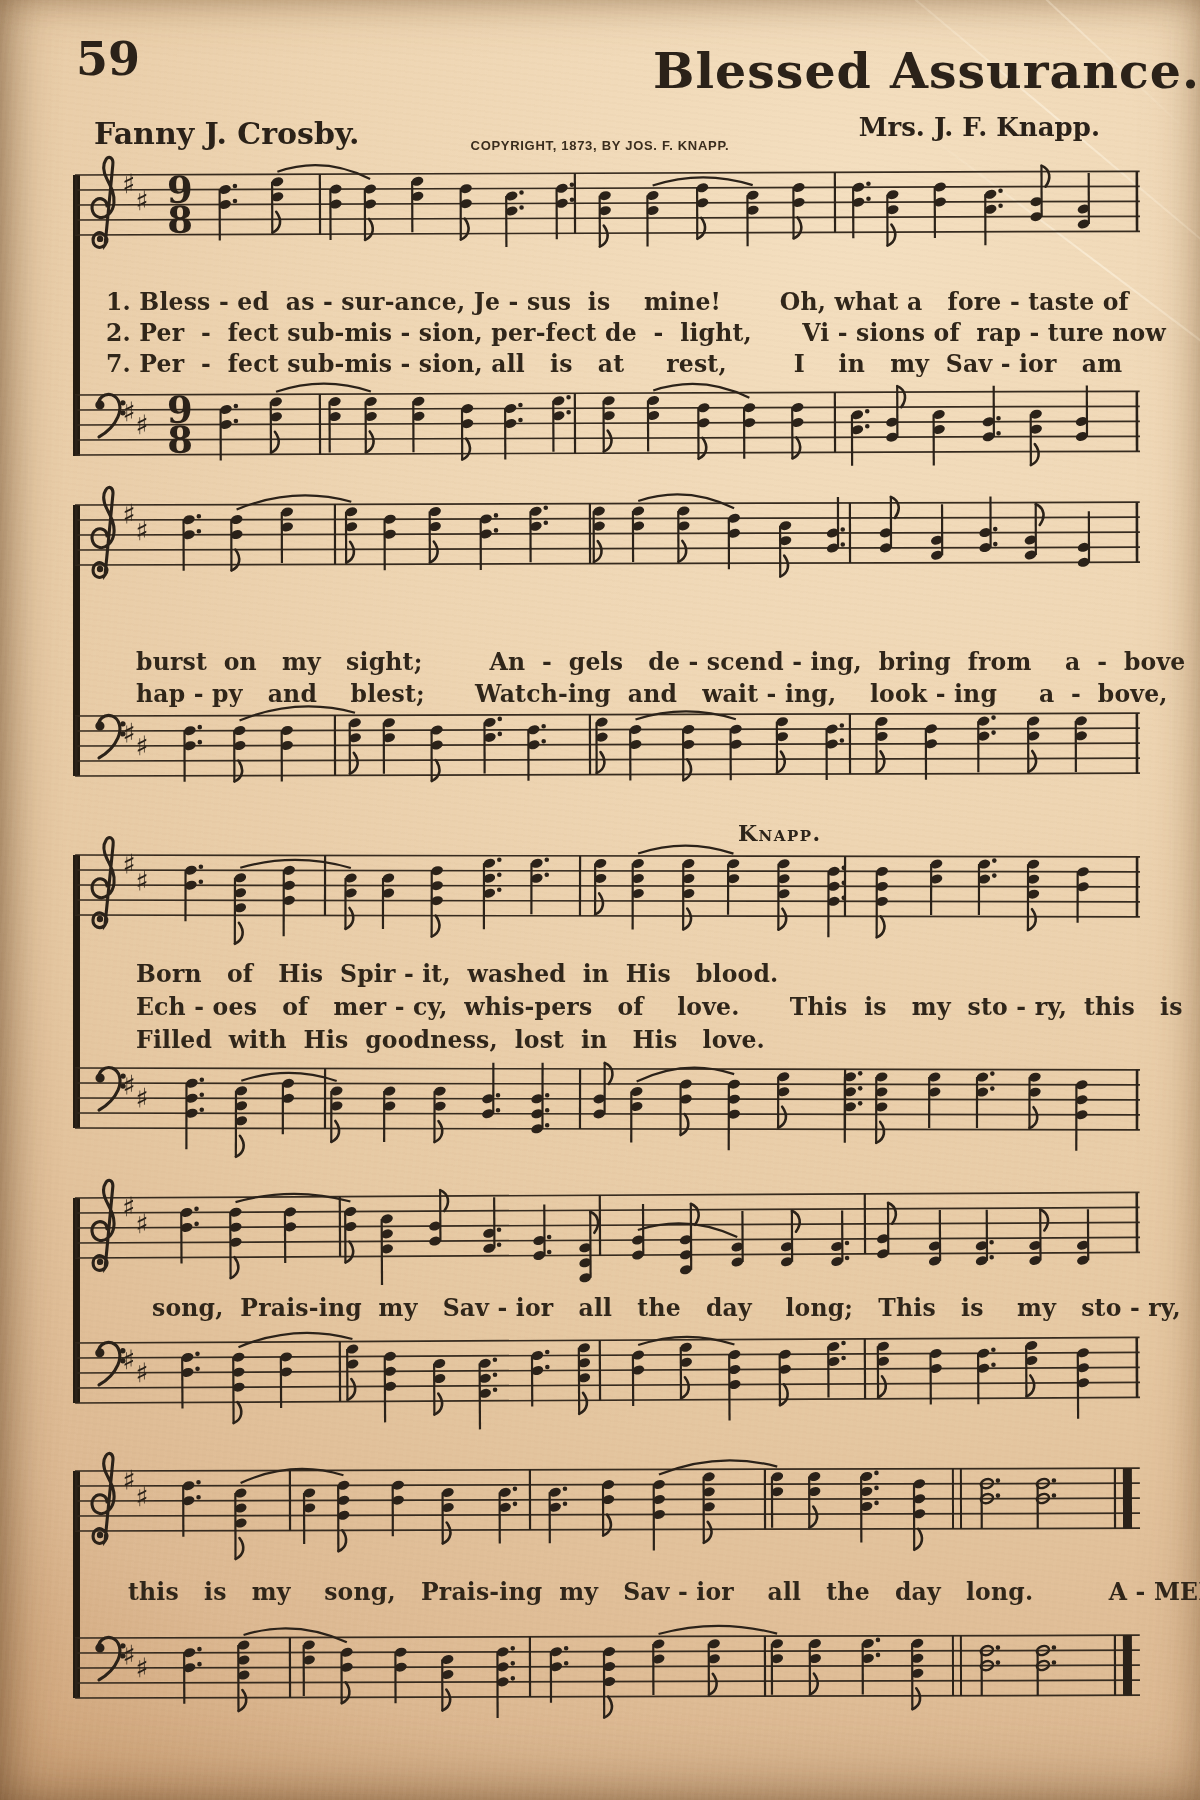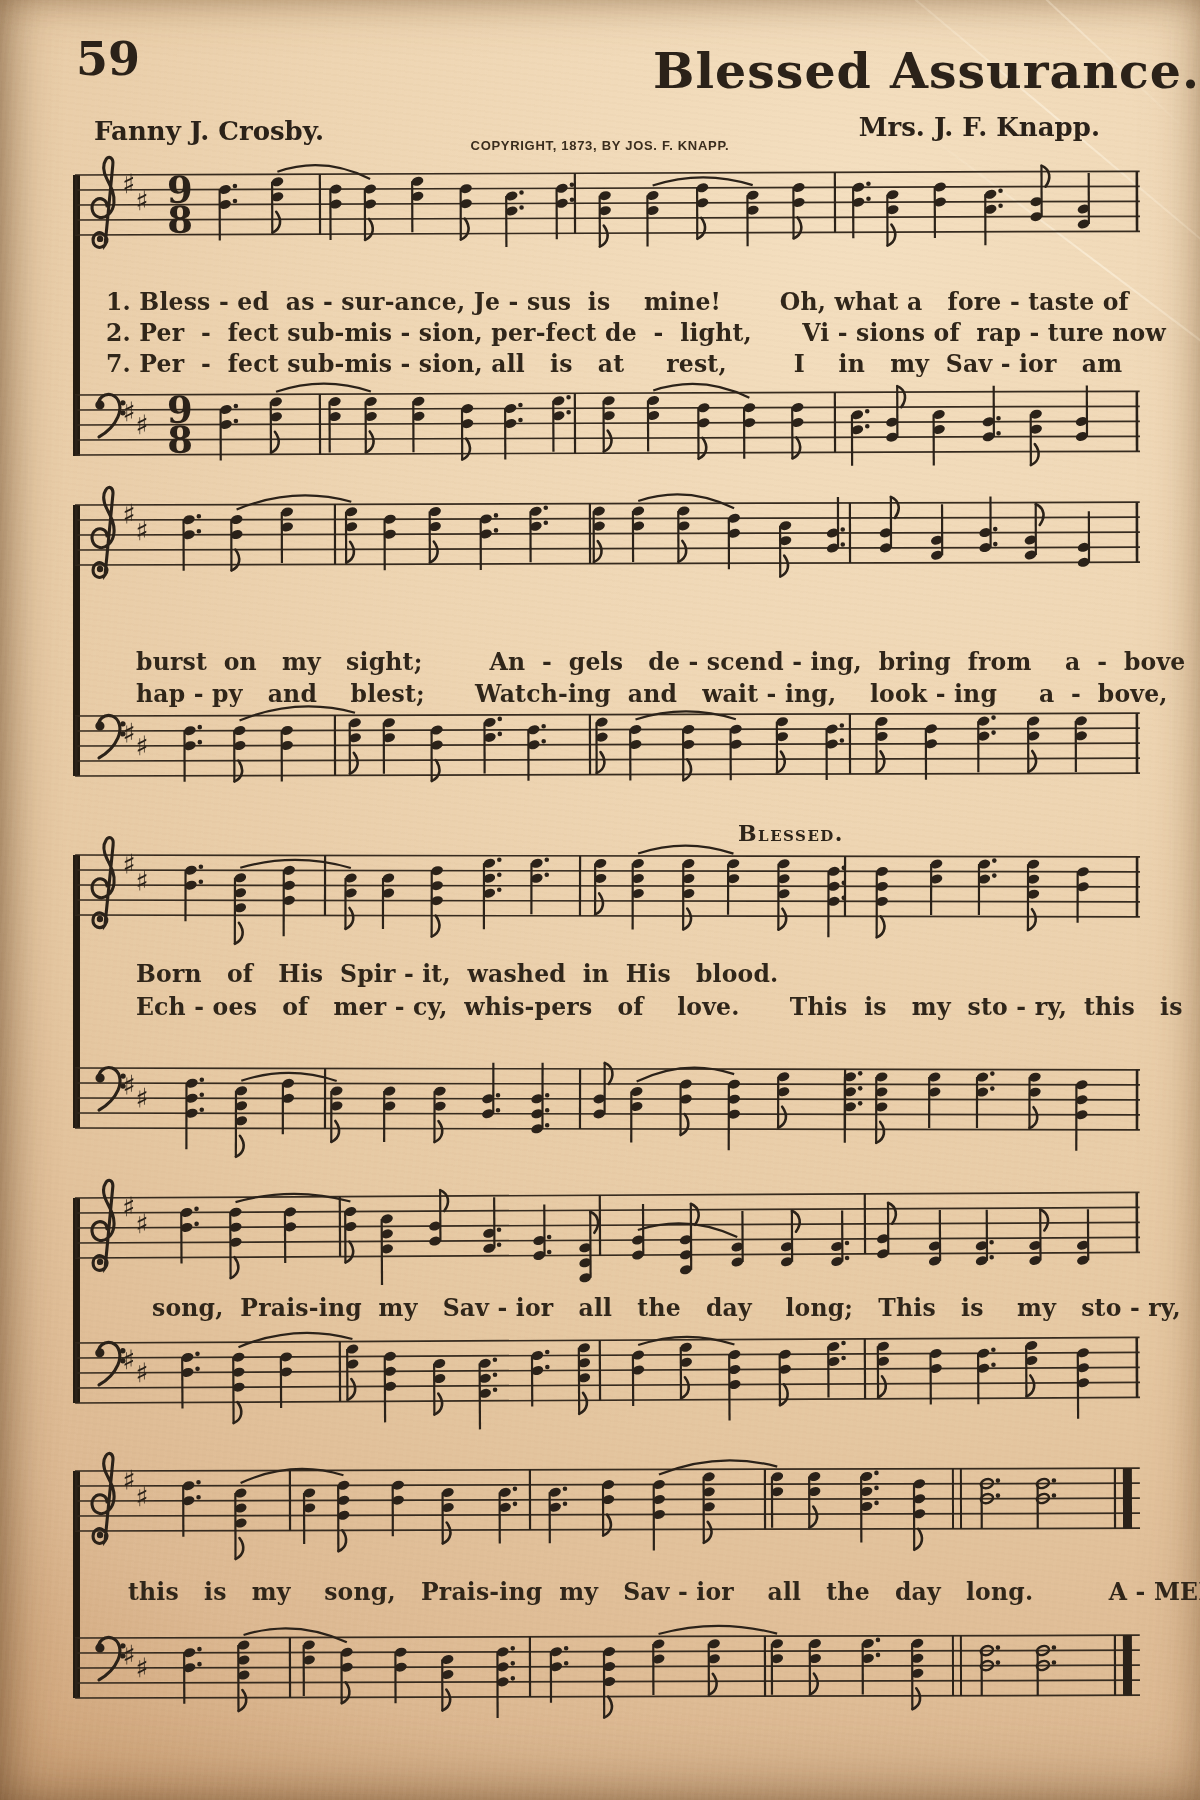--- a/index.html
+++ b/index.html
@@ -19,21 +19,21 @@
       repeating-linear-gradient(96deg, rgba(255,240,214,.05) 0 3px, transparent 3px 7px);}
   .crease{position:absolute;height:2px;pointer-events:none;
     background:linear-gradient(90deg,transparent,rgba(255,247,230,.55),transparent);}
   .crease.c1{width:520px;top:120px;left:800px;transform:rotate(40deg);}
   .crease.c2{width:430px;top:260px;left:880px;transform:rotate(37deg);}
   .crease.c3{width:300px;top:30px;left:930px;transform:rotate(43deg);opacity:.7;}
 
   .hymn-number{position:absolute;left:76px;top:32px;font-size:46px;font-weight:bold;}
   .title{position:absolute;left:0;right:0;top:42px;margin:0;text-align:right;
          font-size:49px;font-weight:bold;letter-spacing:1px;}
-  .credit-left{position:absolute;left:94px;top:116px;font-size:26px;font-weight:bold;}
+  .credit-left{position:absolute;left:94px;top:116px;font-size:30px;font-weight:bold;}
   .credit-right{position:absolute;right:100px;top:112px;font-size:26px;font-weight:bold;}
   .copyright{position:absolute;left:0;right:0;top:130px;text-align:center;
     font-size:13px;font-weight:bold;font-family:"Liberation Sans",sans-serif;
     letter-spacing:.7px;color:#3a2d1e;margin-top:8px;}
 
   .staff{position:absolute;transform-origin:0 50%;}
   .system-bar{position:absolute;left:73px;width:7px;background:#241c12;}
   .lyric-line{position:absolute;white-space:pre;font-weight:bold;font-size:23.5px;
     letter-spacing:.2px;color:#30261a;}
   .chorus-label{position:absolute;font-weight:bold;font-variant:small-caps;
@@ -54,24 +54,25 @@
   <div class="copyright">COPYRIGHT, 1873, BY JOS. F. KNAPP.</div>
   <div class="credit-right">Mrs. J. F. Knapp.</div>
 
   <div class="lyric-line" style="left:106px;top:288px">1. Bless - ed  as - sur-ance, Je - sus  is    mine!       Oh, what a   fore - taste of</div>
   <div class="lyric-line" style="left:106px;top:319px">2. Per  -  fect sub-mis - sion, per-fect de  -  light,      Vi - sions of  rap - ture now</div>
   <div class="lyric-line" style="left:106px;top:350px">7. Per  -  fect sub-mis - sion, all   is   at     rest,        I    in   my  Sav - ior   am</div>
 
   <div class="lyric-line" style="left:136px;top:648px">burst  on   my   sight;        An  -  gels   de - scend - ing,  bring  from    a  -  bove</div>
   <div class="lyric-line" style="left:136px;top:680px">hap - py   and    blest;      Watch-ing  and   wait - ing,    look - ing     a  -  bove,</div>
 
-  <div class="chorus-label" style="left:738px;top:820px">Blessed.</div>
+  <div class="chorus-label" style="left:738px;top:820px">Knapp.</div>
 
   <div class="lyric-line" style="left:136px;top:960px">Born   of   His  Spir - it,  washed  in  His   blood.</div>
   <div class="lyric-line" style="left:136px;top:993px">Ech - oes   of   mer - cy,  whis-pers   of    love.      This  is   my  sto - ry,  this   is   my</div>
+  <div class="lyric-line" style="left:136px;top:1026px">Filled  with  His  goodness,  lost  in   His   love.</div>
 
   <div class="lyric-line" style="left:152px;top:1294px">song,  Prais-ing  my   Sav - ior   all   the   day    long;   This   is    my   sto - ry,</div>
   <div class="lyric-line" style="left:128px;top:1578px">this   is   my    song,   Prais-ing  my   Sav - ior    all   the   day   long.         A - MEN.</div>
 <div class="system-bar" style="top: 175px; height: 281px;"></div>
     <svg width="1065" height="185" viewBox="0 0 1065 185" class="staff" style="left: 75px; top: 127px; transform: rotate(-0.2deg);">
       <line x1="0" y1="48" x2="1065" y2="48" stroke="#362b1f" stroke-width="1.7"></line>
       <line x1="0" y1="63" x2="1065" y2="63" stroke="#362b1f" stroke-width="1.7"></line>
       <line x1="0" y1="78" x2="1065" y2="78" stroke="#362b1f" stroke-width="1.7"></line>
       <line x1="0" y1="93" x2="1065" y2="93" stroke="#362b1f" stroke-width="1.7"></line>
       <line x1="0" y1="108" x2="1065" y2="108" stroke="#362b1f" stroke-width="1.7"></line>

